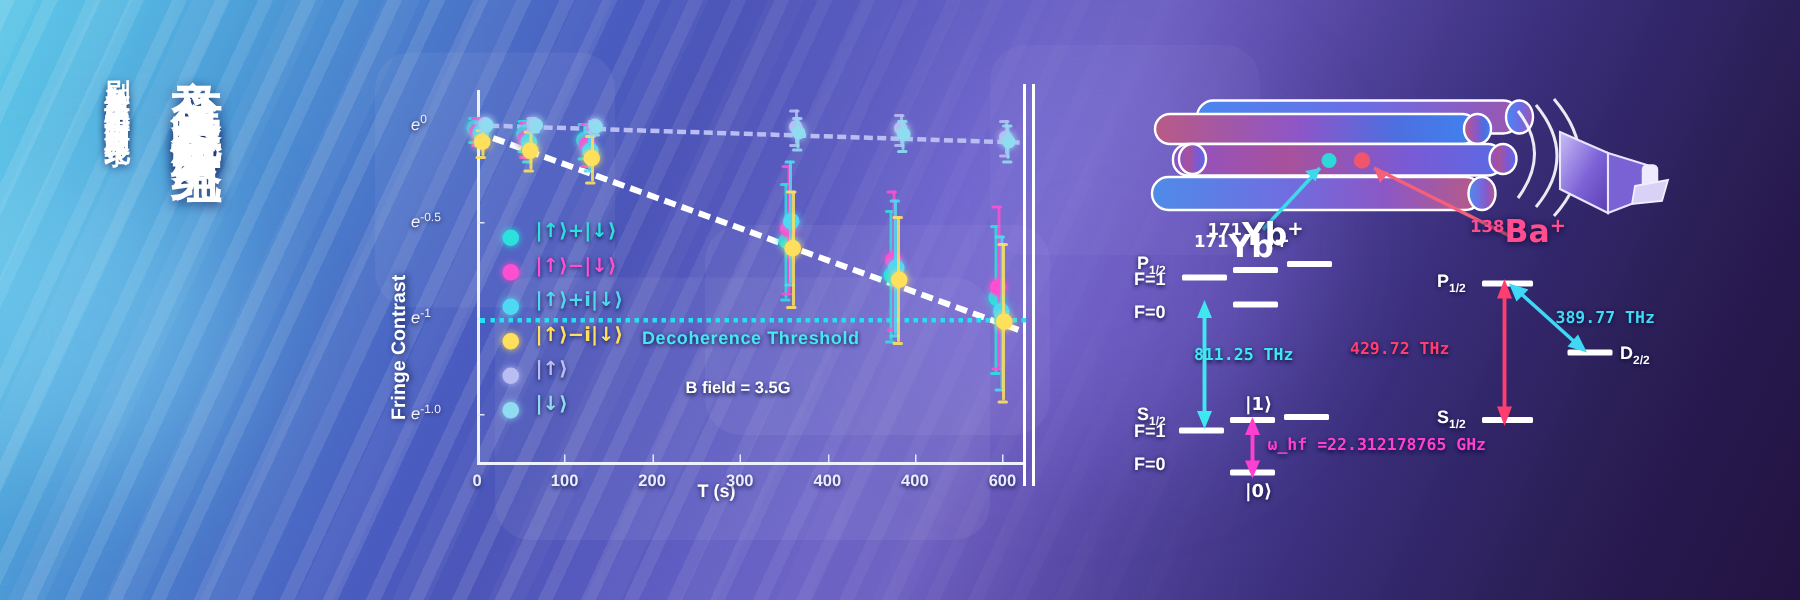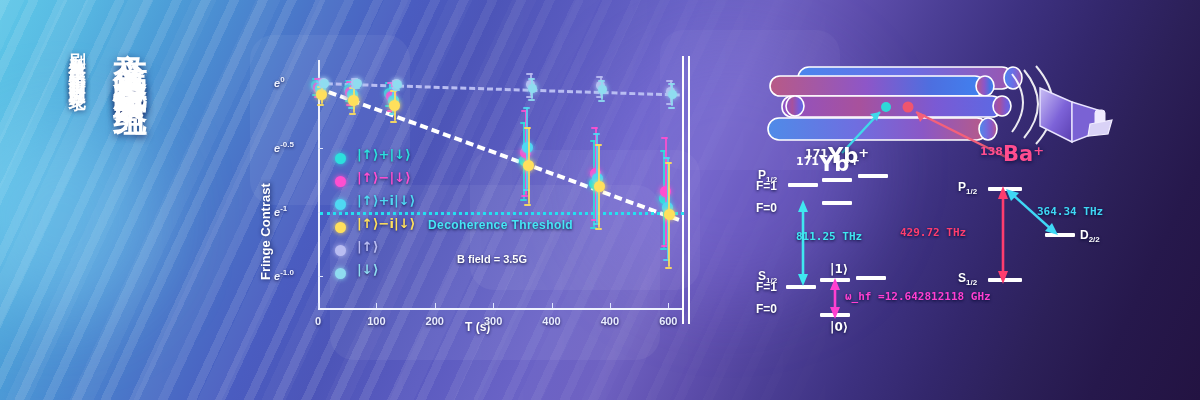--- a/index.html
+++ b/index.html
@@ -54,21 +54,21 @@
     text-shadow:0 1px 5px rgba(20,30,90,.5);
     font-family:"DejaVu Sans","Liberation Sans",sans-serif;
   }
 
   
   #chart{ position:absolute; left:250px; top:40px; width:450px; height:330px; }
   .axis-line{ position:absolute; background:#eef2ff; }
   .tick{ position:absolute; background:#dfe6ff; width:1px; height:5px; }
   .xtlab{ position:absolute; color:#e9edff; font-size:11px; font-weight:bold; text-align:center; width:40px;
           text-shadow:0 1px 3px rgba(10,10,60,.8); }
-  .ytlab{ position:absolute; color:#eef2ff; font-size:11px; font-weight:bold; white-space:nowrap;
+  .ytlab{ position:absolute; color:#eef2ff; font-size:11px; font-weight:normal; white-space:nowrap;
           text-shadow:0 1px 3px rgba(10,10,60,.8); }
   .ytlab sup{ font-size:8px; }
   .axis-name{ position:absolute; color:#fff; font-size:12px; font-weight:bold;
               text-shadow:0 1px 3px rgba(10,10,60,.8); }
   .ylabel-rot{ position:absolute; transform-origin:0 0; transform:rotate(-90deg);
     color:#fff; font-size:13px; font-weight:bold; white-space:nowrap;
     text-shadow:0 1px 4px rgba(10,20,70,.85); }
   .edge-line{ position:absolute; width:2px; background:#ffffff; }
 
   .dashline{ position:absolute; height:0; border-top-style:dashed; }
@@ -436,30 +436,30 @@
     <div class="lvl-lab" style="left:18px;top:119px;"><span>S</span><sub>1/2</sub></div>
     <div class="lvl-lab" style="left:16px;top:130px;">F=1</div>
     <div class="lvl-lab" style="left:16px;top:152px;">F=0</div>
 
     <div class="species" style="left:56px;top:2px;color:#ffffff;">
       <span class="mass">171</span><span class="el">Yb</span><span class="chg">+</span>
     </div>
     <div class="ket" style="left:90px;top:112px;">|1⟩</div>
     <div class="ket" style="left:90px;top:170px;">|0⟩</div>
     <div class="freq" style="left:56px;top:80px;color:#3fe8f0;">811.25 THz</div>
-    <div class="freq" style="left:105px;top:140px;color:#ff3fd0;">ω_hf =12.642812118 GHz</div>
+    <div class="freq" style="left:105px;top:140px;color:#ff3fd0;">ω_hf =22.312178765 GHz</div>
 
     <div class="lvl" style="left:248px;top:37px;width:34px;"></div>
     <div class="lvl" style="left:248px;top:128px;width:34px;"></div>
     <div class="lvl" style="left:305px;top:83px;width:30px;"></div>
     <div class="lvl-lab" style="left:218px;top:30px;"><span>P</span><sub>1/2</sub></div>
     <div class="lvl-lab" style="left:218px;top:121px;"><span>S</span><sub>1/2</sub></div>
     <div class="lvl-lab" style="left:340px;top:78px;"><span>D</span><sub>2/2</sub></div>
     <div class="freq" style="left:160px;top:76px;color:#ff3d6e;">429.72 THz</div>
-    <div class="freq" style="left:297px;top:55px;color:#3fd8f5;">364.34 THz</div>
+    <div class="freq" style="left:297px;top:55px;color:#3fd8f5;">389.77 THz</div>
 
     <svg width="460" height="215" viewBox="0 0 460 215">
       <g stroke="#3fe8f0" stroke-width="2.6">
         <line x1="63" y1="56" x2="63" y2="128"></line>
         <polygon points="63,50 58,62 68,62" fill="#3fe8f0" stroke="none"></polygon>
         <polygon points="63,136 58,124 68,124" fill="#3fe8f0" stroke="none"></polygon>
       </g>
       <g stroke="#ff3fd0" stroke-width="2.6">
         <line x1="95" y1="134" x2="95" y2="161"></line>
         <polygon points="95,128 90,140 100,140" fill="#ff3fd0" stroke="none"></polygon>

